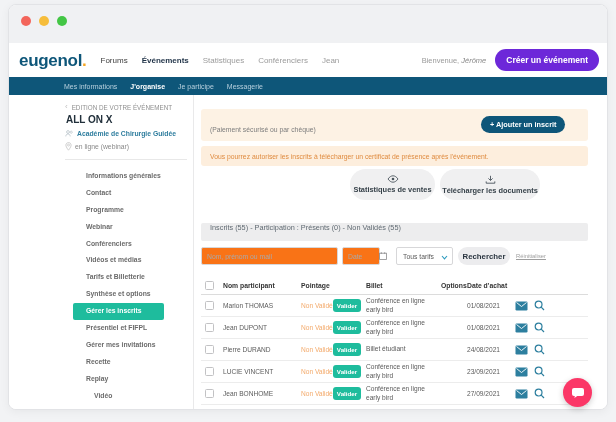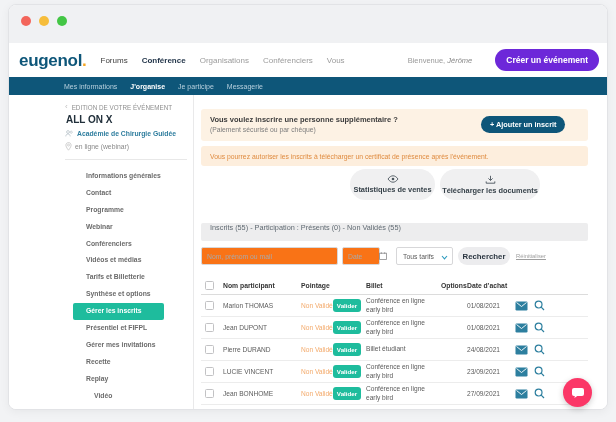--- a/index.html
+++ b/index.html
@@ -15,21 +15,21 @@
   .light { width:10px; height:10px; border-radius:50%; }
 
   
   .header { height:34px; display:flex; align-items:center; padding:0 8px 0 10px; background:#fff; }
   .logo { font-size:17px; font-weight:bold; color:#0e5679; letter-spacing:-.3px; line-height:1; }
   .logo .dot { color:#f5a623; }
   .mainnav { display:flex; gap:14px; margin-left:14px; font-size:8px; color:#9b9b9b; }
   .mainnav .itm { cursor:pointer; }
   .mainnav .dark { color:#3c3c3c; }
   .mainnav .active { color:#1f3247; font-weight:bold; }
-  .hdr-right { margin-left:auto; display:flex; align-items:center; gap:23px; }
+  .hdr-right { margin-left:auto; display:flex; align-items:center; gap:9px; }
   .welcome { font-size:7.5px; color:#9a9a9a; }
   .welcome i { color:#8a8a8a; }
   .create-btn { background:#6d28d9; color:#fff; font-size:8.5px; font-weight:bold; border:none;
                 padding:6px 11px; border-radius:11px; cursor:pointer; }
 
   
   .subnav { height:18px; background:#0e5679; display:flex; align-items:center; gap:13px;
             padding-left:55px; font-size:7px; color:#b7d0de; }
   .subnav .itm { cursor:pointer; }
   .subnav .active { color:#fff; font-weight:bold; }
@@ -108,24 +108,24 @@
   <div class="titlebar">
     <span class="light" style="background:#f3655b"></span>
     <span class="light" style="background:#f6bd3b"></span>
     <span class="light" style="background:#43c645"></span>
   </div>
 
   <div class="header">
     <div class="logo"><span>eugenol</span><span class="dot">.</span></div>
     <nav class="mainnav">
       <span class="itm dark">Forums</span>
-      <span class="itm active">Conférence</span>
-      <span class="itm">Organisations</span>
+      <span class="itm active">Événements</span>
+      <span class="itm">Statistiques</span>
       <span class="itm">Conférenciers</span>
-      <span class="itm">Vous</span>
+      <span class="itm">Jean</span>
     </nav>
     <div class="hdr-right">
       <span class="welcome"><span>Bienvenue,</span> <i>Jérôme</i></span>
       <button class="create-btn">Créer un événement</button>
     </div>
   </div>
 
   <div class="subnav">
     <span class="itm">Mes informations</span>
     <span class="itm active">J'organise</span>
@@ -170,21 +170,20 @@
         <div class="side-item">Gérer mes invitations</div>
         <div class="side-item">Recette</div>
         <div class="side-item">Replay</div>
         <div class="side-item indent">Vidéo</div>
       </nav>
     </aside>
 
     <main class="main">
 
       <div class="banner1">
-        <div class="t1">Vous voulez inscrire une personne supplémentaire ?</div>
         <div class="t2">(Paiement sécurisé ou par chèque)</div>
         <button class="add-btn"><span>+</span> <span>Ajouter un inscrit</span></button>
       </div>
 
       <div class="banner2">
         <span class="txt">Vous pourrez autoriser les inscrits à télécharger un certificat de présence après l'événement.</span>
       </div>
 
       <button class="pillbtn pill-stats">
         <svg width="12" height="8" viewBox="0 0 12 8">

